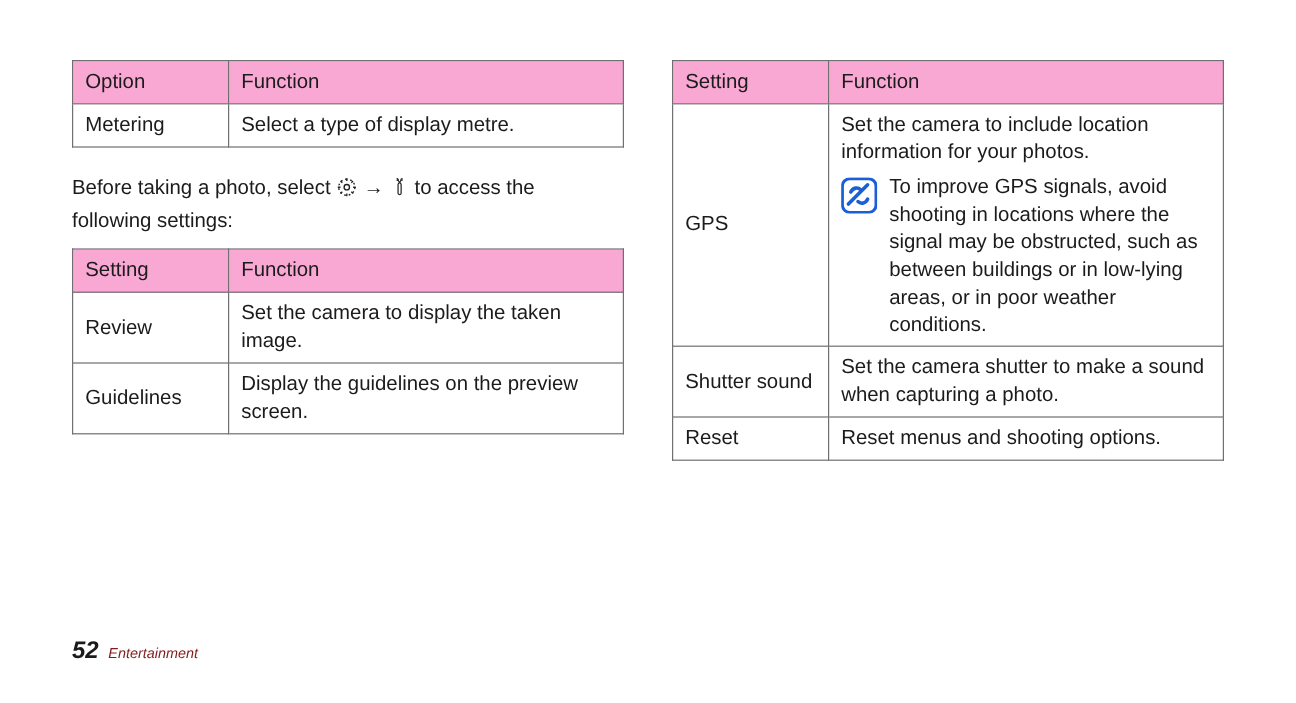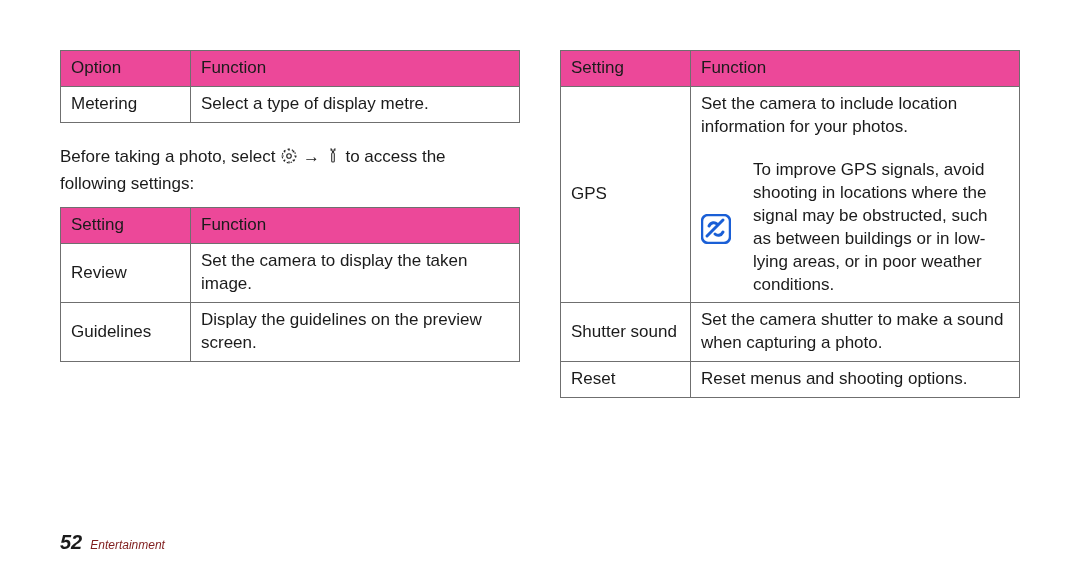--- a/index.html
+++ b/index.html
@@ -31,21 +31,21 @@
     table-layout: fixed;
   }
   td {
     border: 1px solid #6f6f6f;
     padding: 6px 10px 6px 10px;
     line-height: 1.35;
     vertical-align: middle;
     font-size: 17px;
   }
   .th {
-    background: #ec4899;
+    background: #f9a8d4;
     font-weight: 400;
     border-radius: 12px;
   }
   .col-opt { width: 130px; }
   .intro {
     margin: 22px 16px 12px 0;
     line-height: 1.4;
   }
   .footer {
     position: absolute;
@@ -61,23 +61,23 @@
     font-size: 20px;
     color: #1b1b1b;
   }
   .section {
     font-style: italic;
     font-size: 12px;
     color: #7f1d1d;
   }
   .note-wrap {
     display: flex;
-    gap: 22px;
-    margin-top: 20px;
-    align-items: center;
+    gap: 10px;
+    margin-top: 6px;
+    align-items: flex-start;
   }
   .note-icon {
     flex: 0 0 auto;
     width: 30px;
     height: 30px;
     position: relative;
     margin-top: 3px;
   }
   .note-text {
     flex: 1 1 auto;

